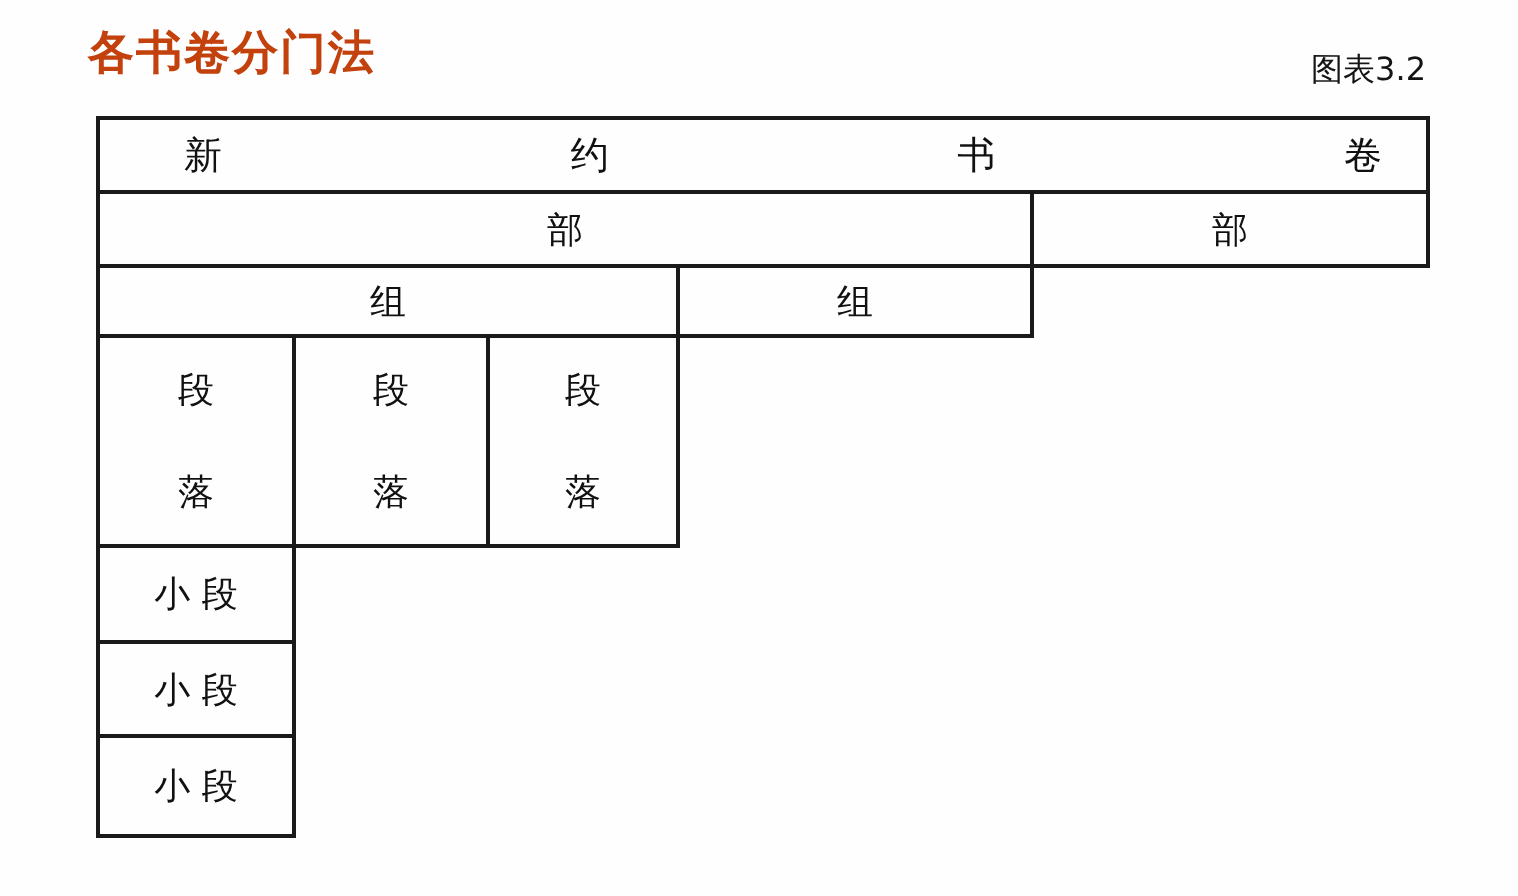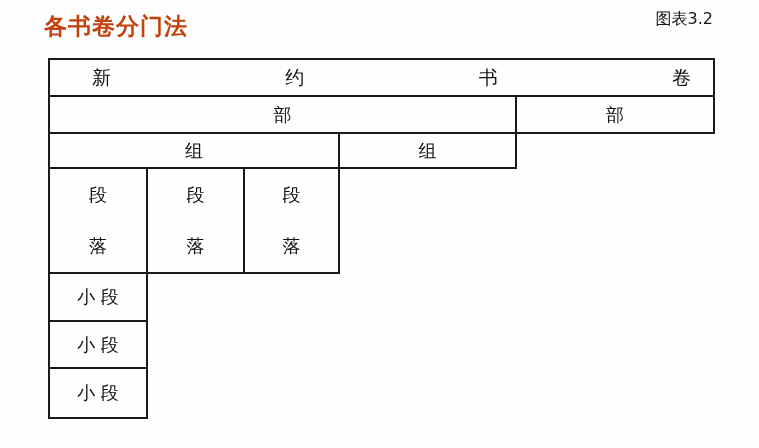--- a/index.html
+++ b/index.html
@@ -22,21 +22,21 @@
     top: 11px;
     font-size: 23px;
     font-weight: bold;
     letter-spacing: 1px;
     color: #c2410c;
     white-space: nowrap;
   }
   .figure-label {
     position: absolute;
     right: 46px;
-    top: 9px;
+    top: 25px;
     font-size: 16px;
     color: #141414;
     white-space: nowrap;
   }
   .cell {
     position: absolute;
     box-sizing: border-box;
     border: 2px solid #1a1a1a;
     background: #fefefe;
     display: flex;

